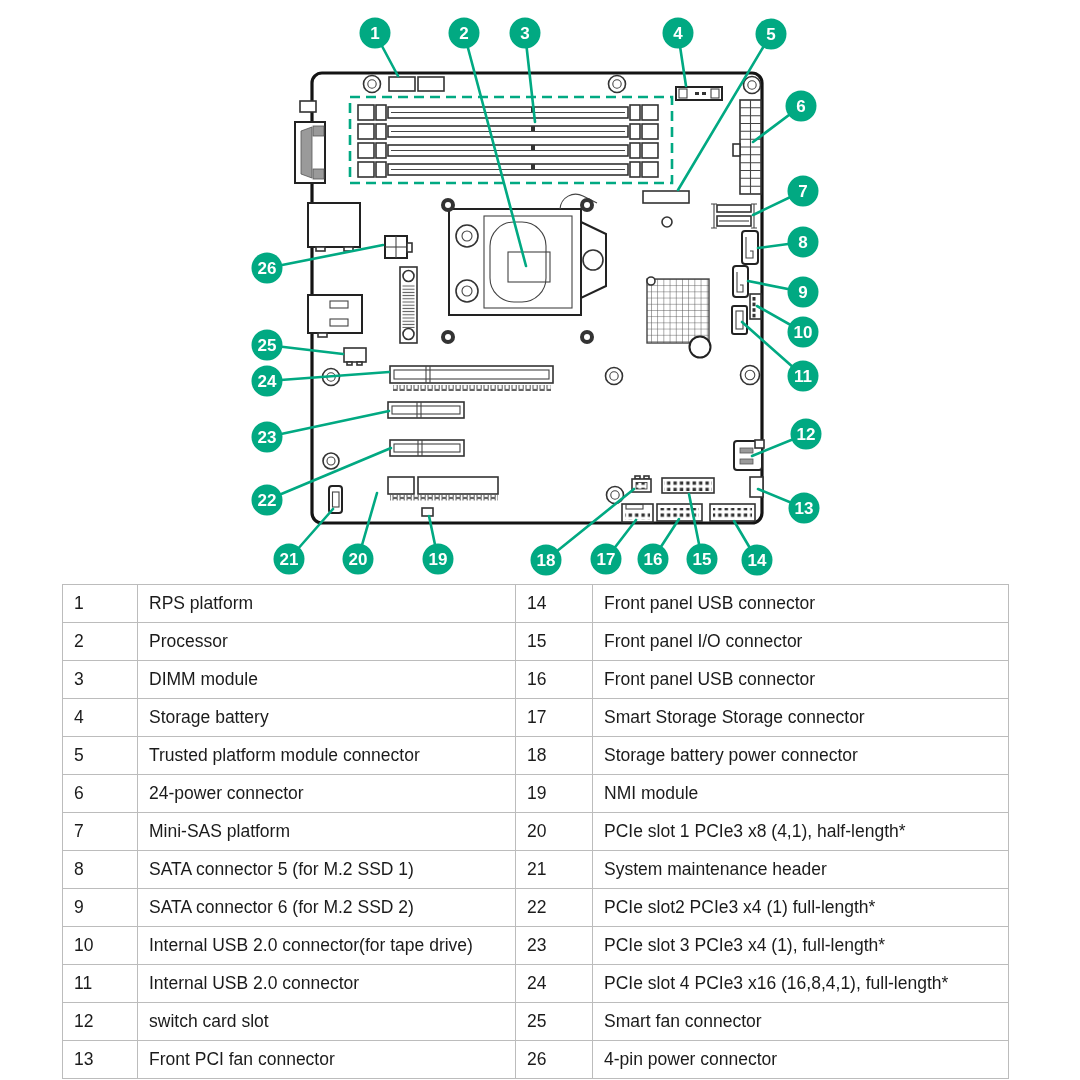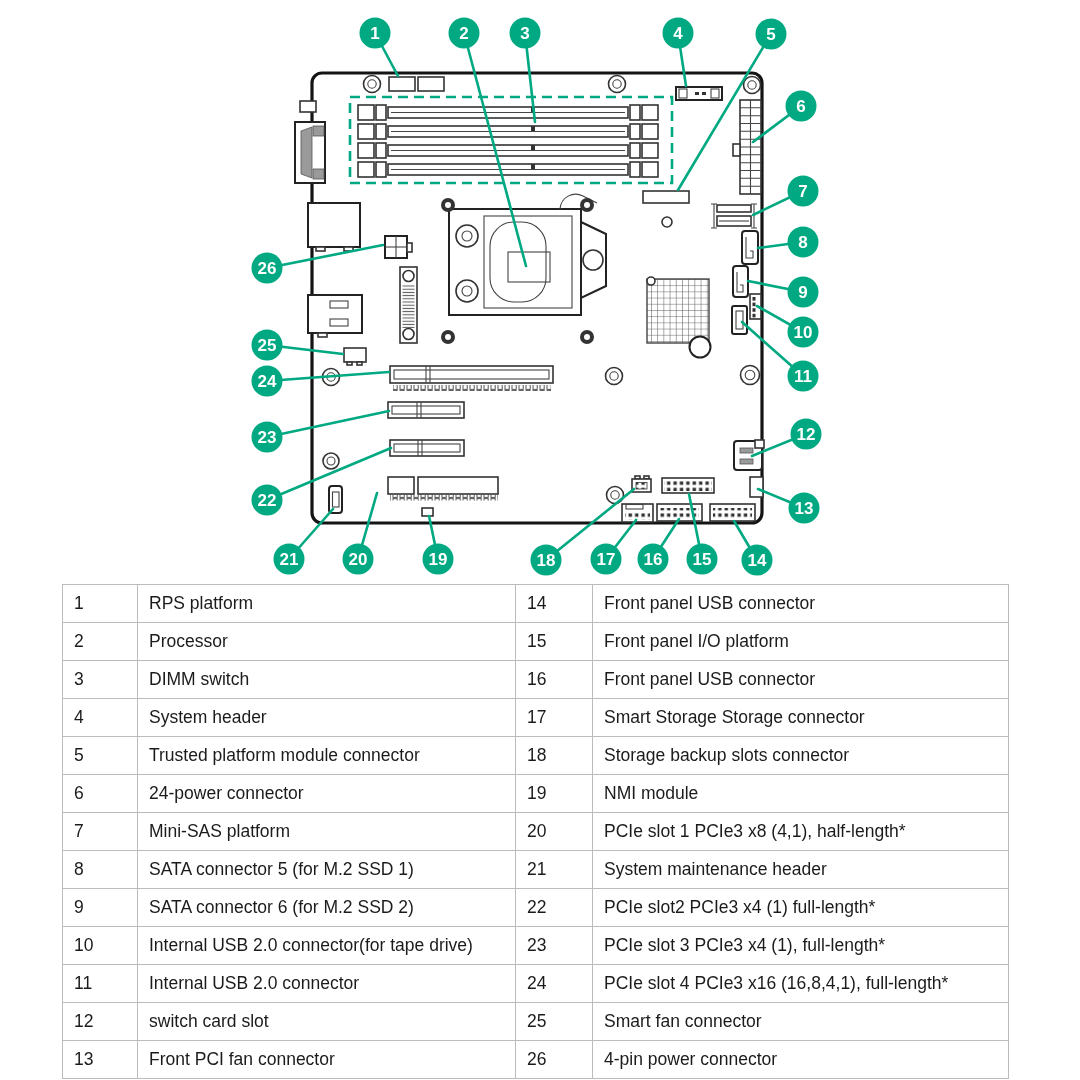--- a/index.html
+++ b/index.html
@@ -460,39 +460,39 @@
       <tr>
         <td>1</td>
         <td>RPS platform</td>
         <td>14</td>
         <td>Front panel USB connector</td>
       </tr>
       <tr>
         <td>2</td>
         <td>Processor</td>
         <td>15</td>
-        <td>Front panel I/O platform</td>
+        <td>Front panel I/O connector</td>
       </tr>
       <tr>
         <td>3</td>
-        <td>DIMM switch</td>
+        <td>DIMM module</td>
         <td>16</td>
         <td>Front panel USB connector</td>
       </tr>
       <tr>
         <td>4</td>
-        <td>System header</td>
+        <td>Storage battery</td>
         <td>17</td>
         <td>Smart Storage Storage connector</td>
       </tr>
       <tr>
         <td>5</td>
         <td>Trusted platform module connector</td>
         <td>18</td>
-        <td>Storage backup slots connector</td>
+        <td>Storage battery power connector</td>
       </tr>
       <tr>
         <td>6</td>
         <td>24-power connector</td>
         <td>19</td>
         <td>NMI module</td>
       </tr>
       <tr>
         <td>7</td>
         <td>Mini-SAS platform</td>

